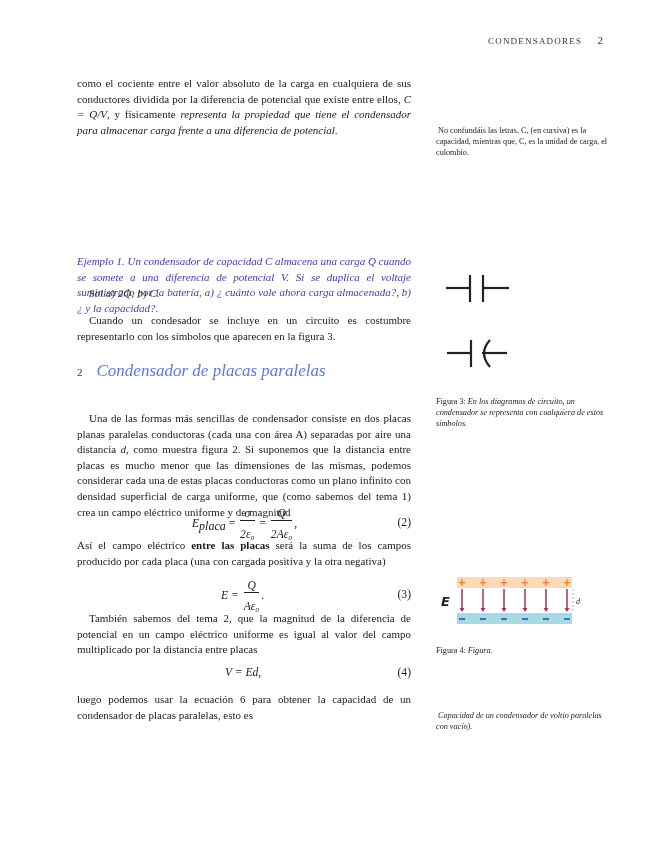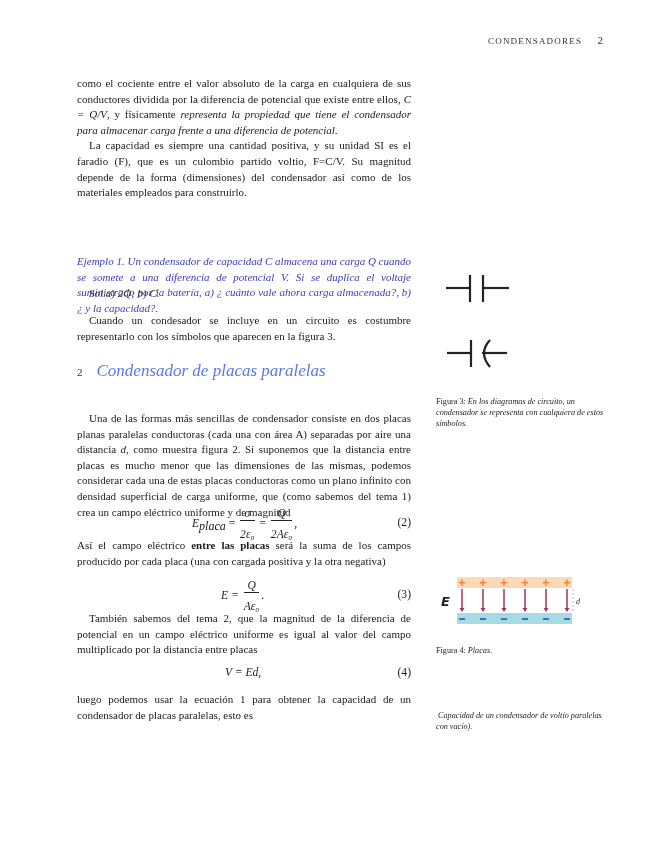--- a/index.html
+++ b/index.html
@@ -54,21 +54,20 @@
 
 <div class="abs header">
   <span>CONDENSADORES</span>
   <span class="pg">2</span>
 </div>
 
 <div class="abs main" style="top:76px;">
   <p>
     <span>como el cociente entre el valor absoluto de la carga en cualquiera de sus conductores dividida por la diferencia de potencial que existe entre ellos, </span><span class="it">C = Q/V</span><span>, y físicamente </span><span class="it">representa la propiedad que tiene el condensador para almacenar carga frente a una diferencia de potencial</span><span>.</span>
   </p>
-  <p class="indent">La capacidad es siempre una cantidad positiva, y su unidad SI es el faradio (F), que es un culombio partido voltio, F=C/V. Su magnitud depende de la forma (dimensiones) del condensador así como de los materiales empleados para construirlo.</p>
 </div>
 
 <div class="abs main example" style="top:214px;margin-top:40px;">Ejemplo 1. Un condensador de capacidad C almacena una carga Q cuando se somete a una diferencia de potencial V. Si se duplica el voltaje suministrado por la batería, a) ¿ cuánto vale ahora carga almacenada?, b)¿ y la capacidad?.</div>
 <div class="abs main sol" style="top:286px;">Sol.a) 2Q; b) C.</div>
 
 <div class="abs main indent" style="top:313px;">Cuando un condesador se incluye en un circuito es costumbre representarlo con los símbolos que aparecen en la figura 3.</div>
 
 <div class="abs section-title">
   <span class="num">2</span><span>Condensador de placas paralelas</span>
 </div>
@@ -100,23 +99,24 @@
   <span class="num" style="top:8px;">(3)</span>
 </div>
 
 <div class="abs main indent" style="top:611px;">También sabemos del tema 2, que la magnitud de la diferencia de potencial en un campo eléctrico uniforme es igual al valor del campo multiplicado por la distancia entre placas</div>
 
 <div class="eq" style="top:666px; height:18px;">
   <div class="body" style="left:148px; top:0;">V = Ed,</div>
   <span class="num" style="top:0;">(4)</span>
 </div>
 
-<div class="abs main" style="top:692px;">luego podemos usar la ecuación 1 para obtener la capacidad de un condensador de placas paralelas, esto es</div>
+<div class="abs main" style="top:692px;">luego podemos usar la ecuación 6 para obtener la capacidad de un condensador de placas paralelas, esto es</div>
 
 <div class="abs margin-note" style="top:125px;">
+  <p style="text-indent:2px;">No confundáis las letras, C, (en cursiva) es la capacidad, mientras que, C, es la unidad de carga, el culombio.</p>
 </div>
 
 <svg class="abs" style="left:440px; top:270px;" width="80" height="110" viewBox="0 0 80 110">
   <g stroke="#222" stroke-width="2.2" fill="none">
     <line x1="6" y1="18" x2="30" y2="18"></line>
     <line x1="30" y1="5" x2="30" y2="32"></line>
     <line x1="43" y1="5" x2="43" y2="32"></line>
     <line x1="43" y1="18" x2="69" y2="18"></line>
   </g>
   <g stroke="#222" stroke-width="2.2" fill="none">
@@ -165,18 +165,18 @@
     <line x1="127" y1="14" x2="127" y2="34"></line>
       <path d="M124.5 33 L127 37 L129.5 33 Z" stroke="none"></path>
   </g>
   <line x1="133" y1="14" x2="133" y2="37" stroke="#bbb" stroke-width="1" stroke-dasharray="2,2"></line>
   <text x="1" y="31" font-family="DejaVu Sans, sans-serif" font-weight="bold" font-style="italic" font-size="13" fill="#222">E</text>
   <text x="136" y="29" font-family="Liberation Serif, serif" font-style="italic" font-size="8" fill="#333">d</text>
 </svg>
 
 <div class="abs margin-note caption" style="top:645px;">
   <span class="lbl">Figura 4:</span>
-  <span>Placas.</span>
+  <span>Figura.</span>
 </div>
 
 <div class="abs margin-note caption" style="top:710px; width:170px;">
   <span style="padding-left:2px;">Capacidad de un condensador de voltio paralelas con vacío).</span>
 </div>
 
 </body></html>

